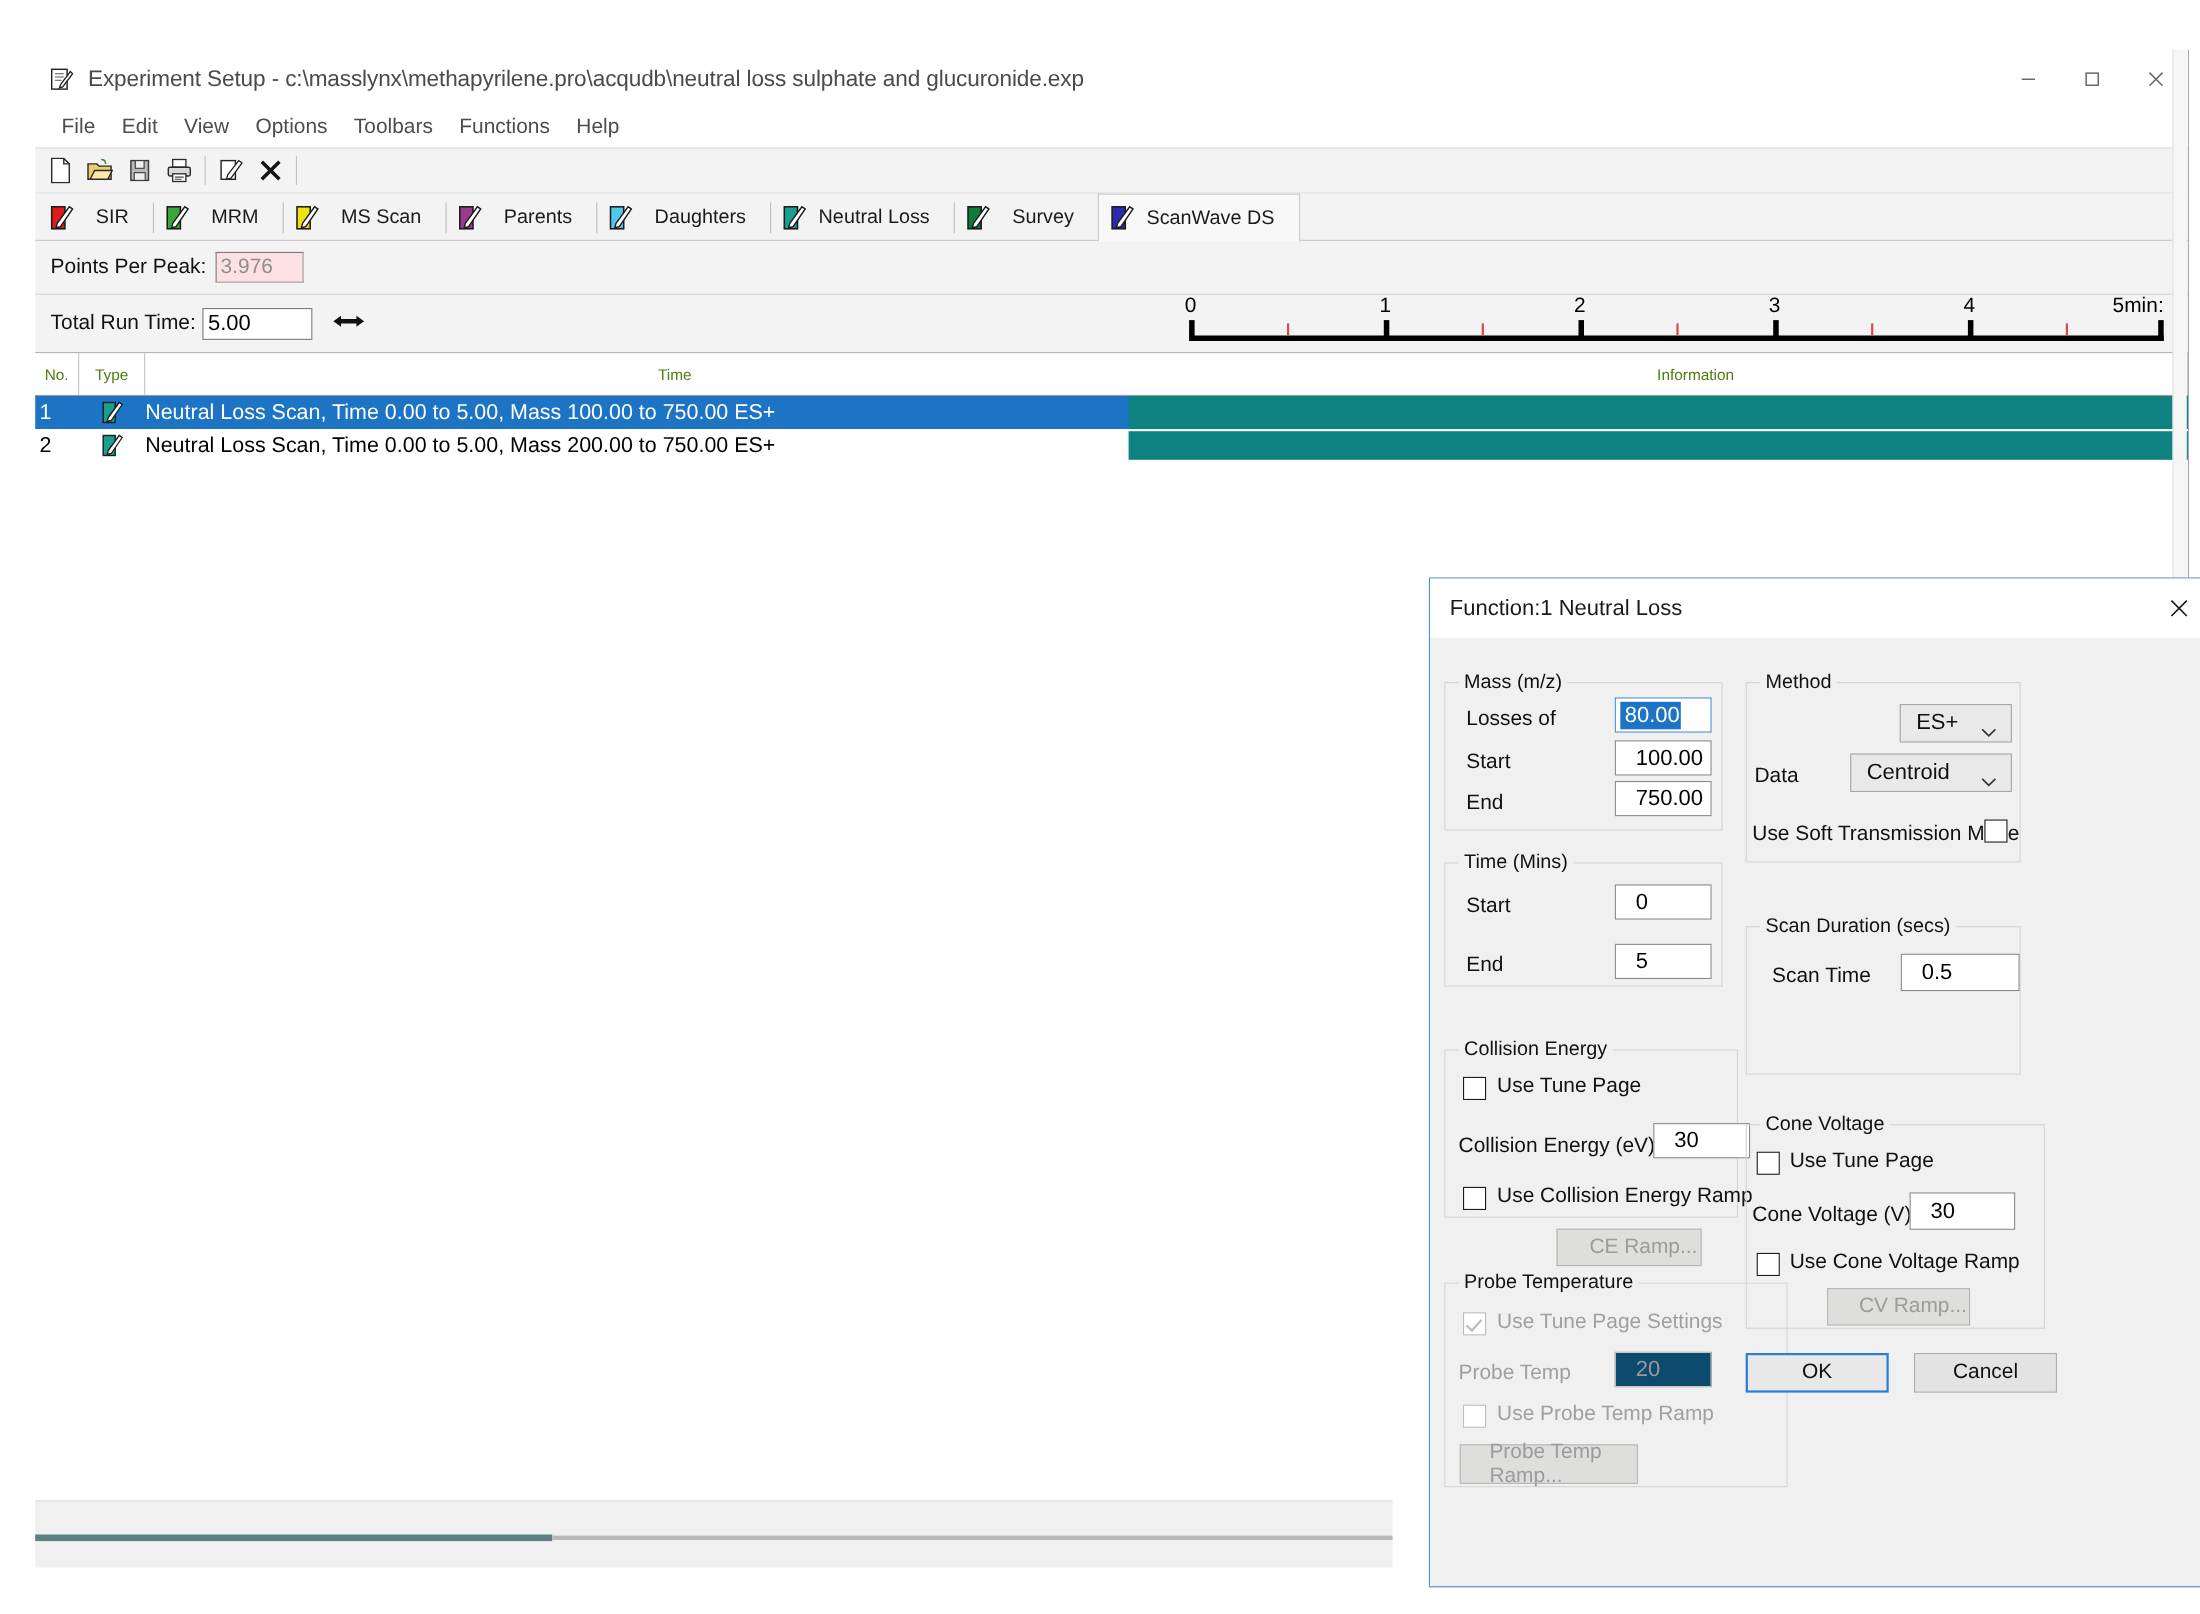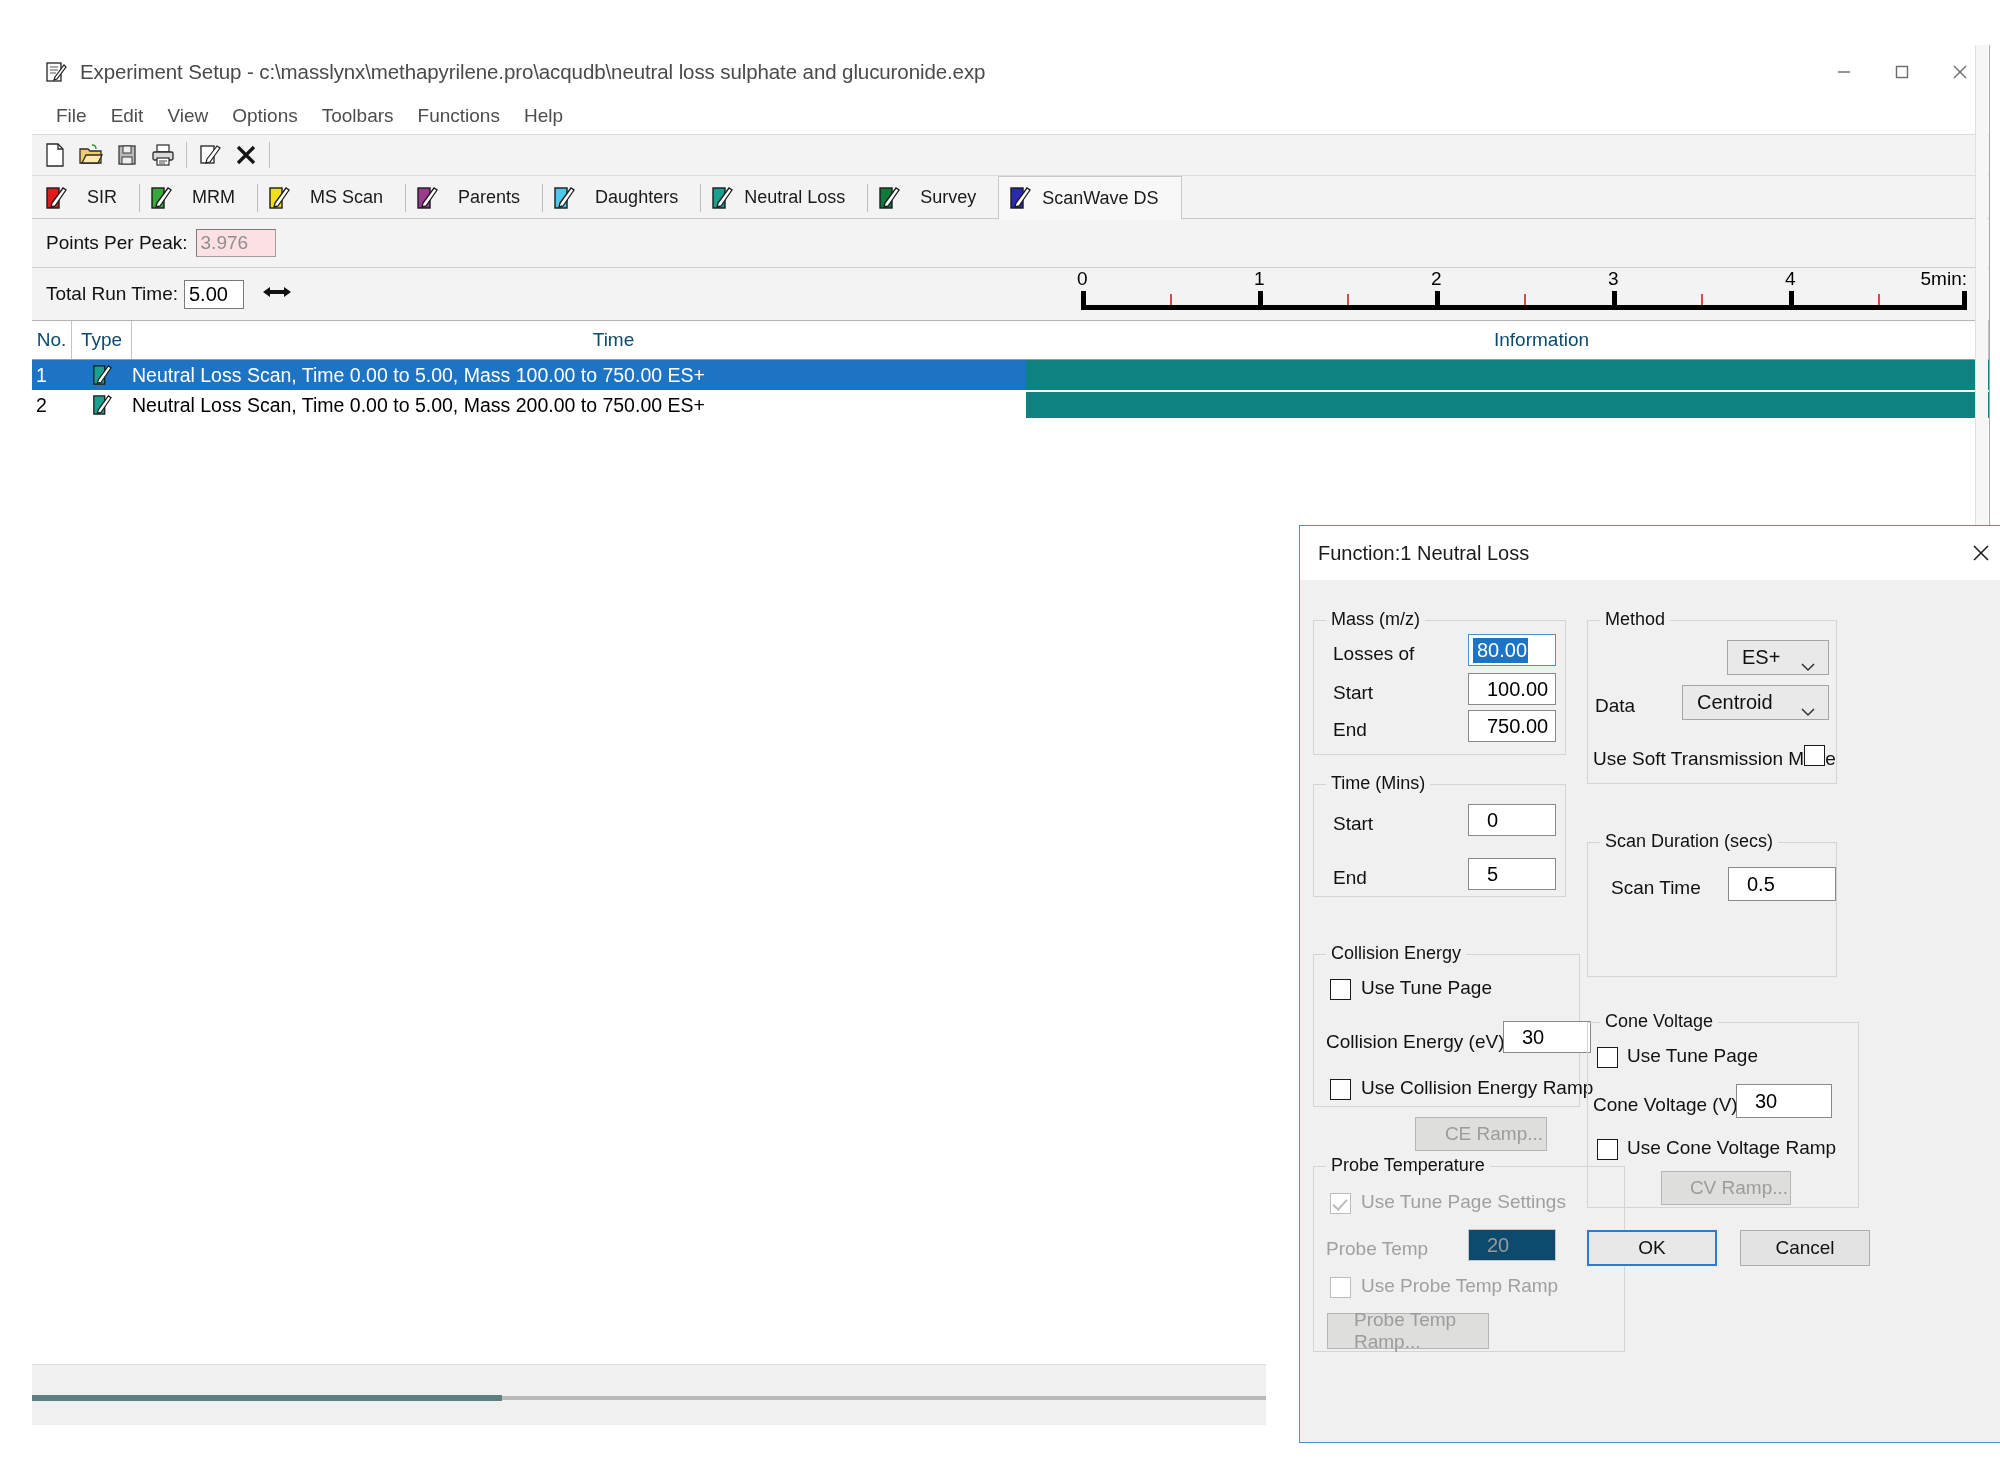--- a/index.html
+++ b/index.html
@@ -88,42 +88,42 @@
     padding-left:4px;box-sizing:border-box;
   }
 
   
   .rt-row{
     height:52px;background:#f3f3f3;display:flex;align-items:center;
     padding-left:14px;border-bottom:1px solid #b5b5b5;position:relative;
   }
   .rt-label{font-size:19px;color:#111;margin-right:6px;}
   .rt-field{
-    width:60px;height:29px;background:#ffffff;border:1px solid #7a7a7a;
+    width:100px;height:29px;background:#ffffff;border:1px solid #7a7a7a;
     font-size:20px;color:#000;display:flex;align-items:center;padding-left:4px;
     box-sizing:border-box;
   }
   .rt-arrow{margin-left:18px;}
   .ruler{
     position:absolute;left:1050px;right:22px;top:4px;bottom:2px;
   }
   .ruler .axis{
     position:absolute;left:0;right:0;bottom:8px;height:5px;background:#000;
   }
   .ruler .tick{position:absolute;bottom:8px;width:5px;background:#000;height:19px;}
   .ruler .mtick{position:absolute;bottom:13px;width:2px;background:#d34b4b;height:11px;}
   .ruler .tlabel{
     position:absolute;bottom:28px;font-size:19px;color:#000;transform:translateX(-4px);
   }
   .ruler .tlabel.last{transform:translateX(-56px);}
 
   
   .tbl-head{
     height:38px;display:flex;align-items:center;background:#fff;
-    border-bottom:1px solid #9a9a9a;font-size:19px;color:#0c4a6e;
+    border-bottom:1px solid #9a9a9a;font-size:14px;color:#4d7c0f;
   }
   .th{height:100%;display:flex;align-items:center;justify-content:center;
       border-right:1px solid #c4c4c4;box-sizing:border-box;}
   .th.no{width:40px;}
   .th.type{width:60px;}
   .th.info{width:894px;}
   .th.time{flex:1;border-right:none;}
   .trow{height:30px;display:flex;align-items:center;font-size:19.5px;color:#000;position:relative;}
   .trow.sel{background:#1d74c4;color:#ffffff;}
   .c-no{width:40px;padding-left:4px;box-sizing:border-box;}

